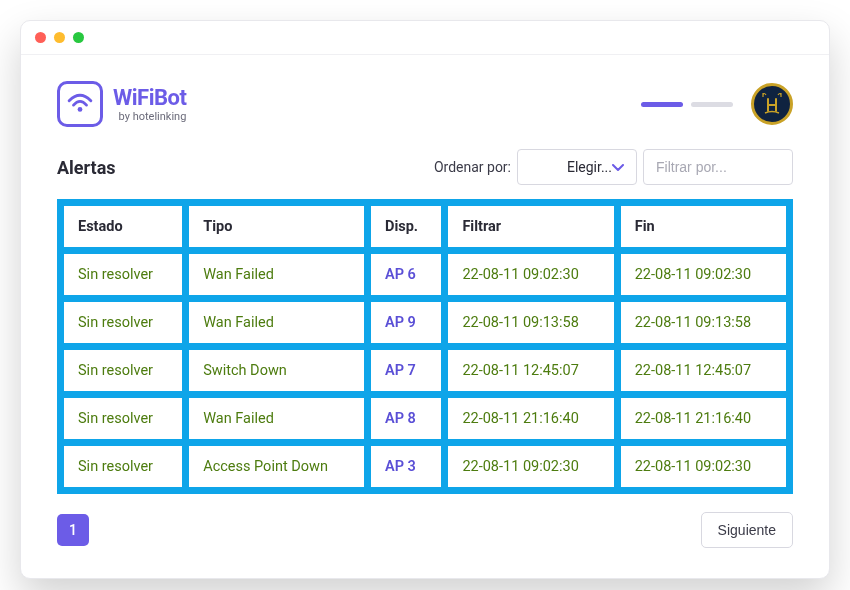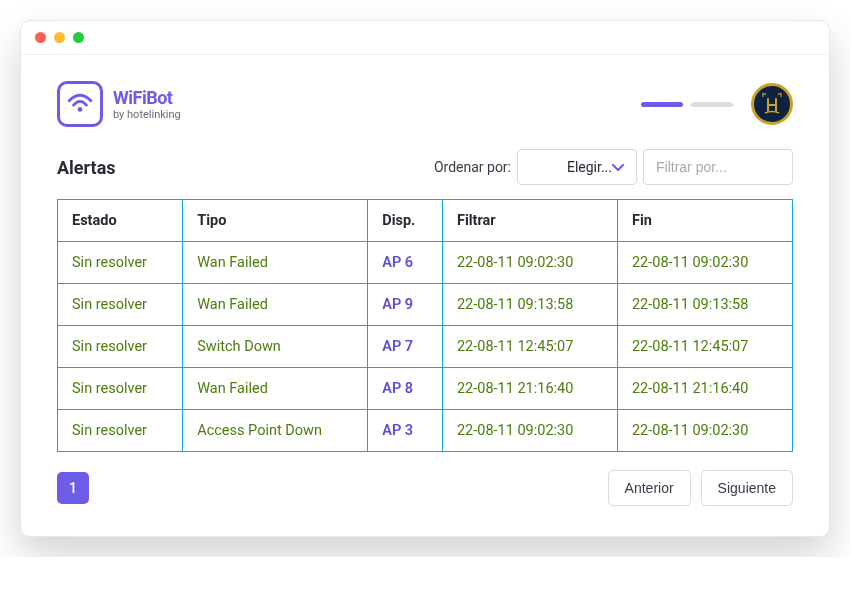--- a/index.html
+++ b/index.html
@@ -43,21 +43,21 @@
     .brand { display: flex; align-items: center; gap: 10px; }
     .brand-mark {
       width: 46px; height: 46px;
       border: 3px solid #6c5ce7;
       border-radius: 10px;
       display: flex; align-items: center; justify-content: center;
       position: relative;
     }
     .brand-mark svg { width: 26px; height: 22px; }
     .brand-text { line-height: 1; }
-    .brand-title { font-size: 18px; font-weight: 700; color: #6c5ce7; letter-spacing: -0.5px; }
+    .brand-title { font-size: 22px; font-weight: 700; color: #6c5ce7; letter-spacing: -0.5px; }
     .brand-sub { font-size: 11px; color: #6b6b7a; text-align: right; margin-top: 2px; }
     .brand-sub .by { }
 
     .header-right { display: flex; align-items: center; gap: 18px; }
     .progress { display: flex; gap: 8px; }
     .pseg { width: 42px; height: 5px; border-radius: 3px; background: #dcdce3; }
     .pseg.active { background: #6c5ce7; }
     .avatar {
       width: 42px; height: 42px; border-radius: 50%;
       background: #0f2340;
@@ -90,21 +90,21 @@
       width: 150px; height: 36px;
       border: 1px solid #d8d8e0; border-radius: 4px;
       padding: 0 12px;
       font-size: 14px; color: #ec4899;
       outline: none;
     }
     .filter-input::placeholder { color: #a8a8b3; }
 
     table { width: 100%; border-collapse: collapse; border: 1px solid #e4e4ea; }
     th, td {
-      border: 1px solid #0ea5e9;
+      border: 7px solid #0ea5e9;
       padding: 12px 14px;
       text-align: left;
       font-size: 14.5px;
     }
     th { font-weight: 700; color: #2a2a35; background: #fff; }
     td { color: #4d7c0f; }
     td.device { color: #5a4fd6; font-weight: 600; }
 
     .footer-row {
       display: flex; align-items: center; justify-content: space-between;
@@ -230,19 +230,18 @@
           <td class="device">AP 3</td>
           <td>22-08-11  09:02:30</td>
           <td>22-08-11  09:02:30</td>
         </tr>
       </tbody>
     </table>
 
     <div class="footer-row">
       <div class="page-badge">1</div>
       <div class="pager">
-        <button>Anterior</button>
         <button>Siguiente</button>
       </div>
     </div>
 
   </div>
 </div>
 
 </body></html>

